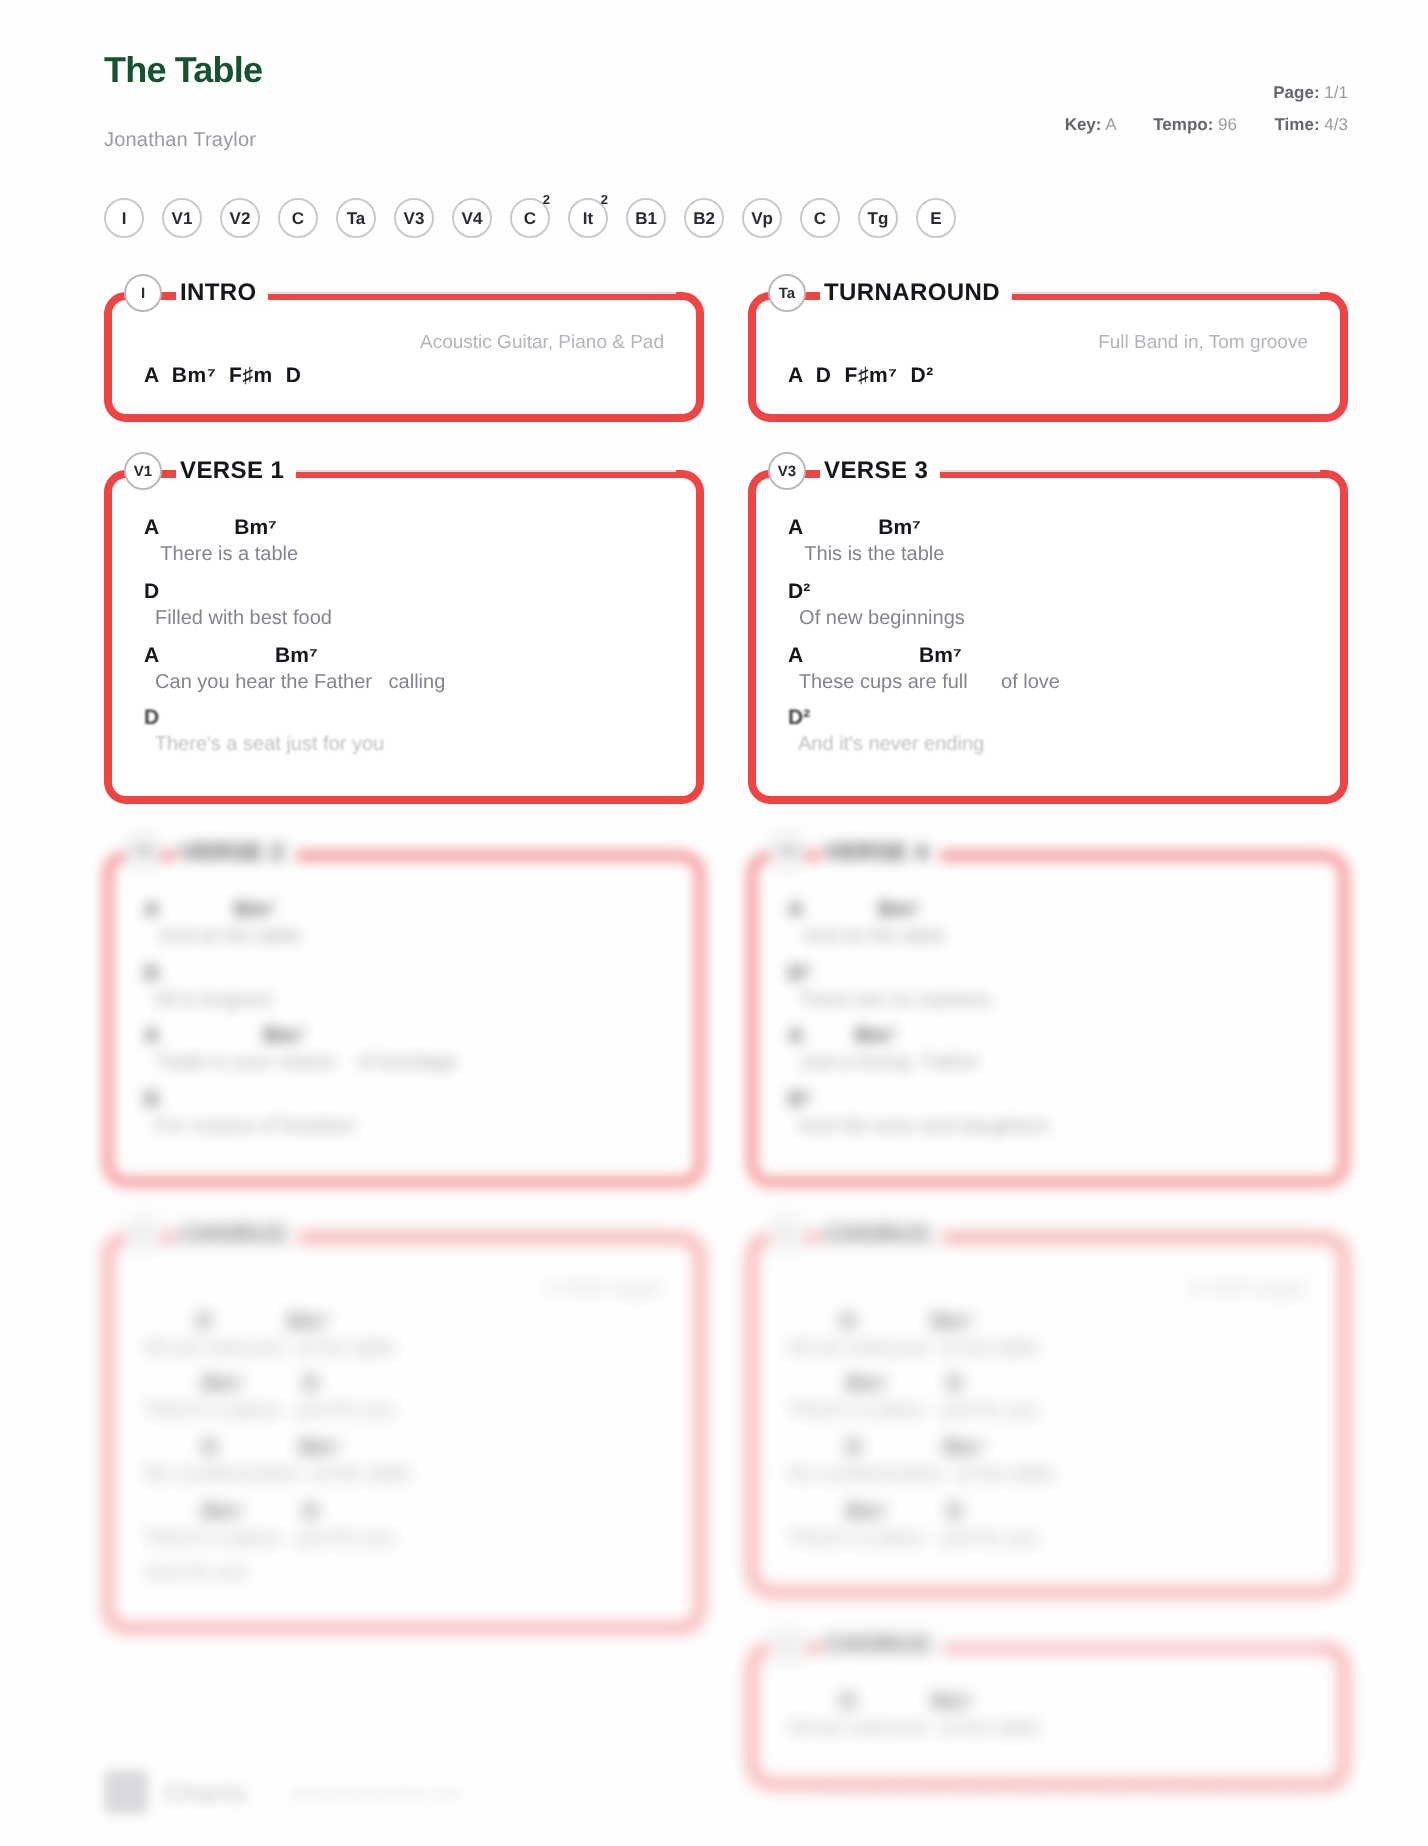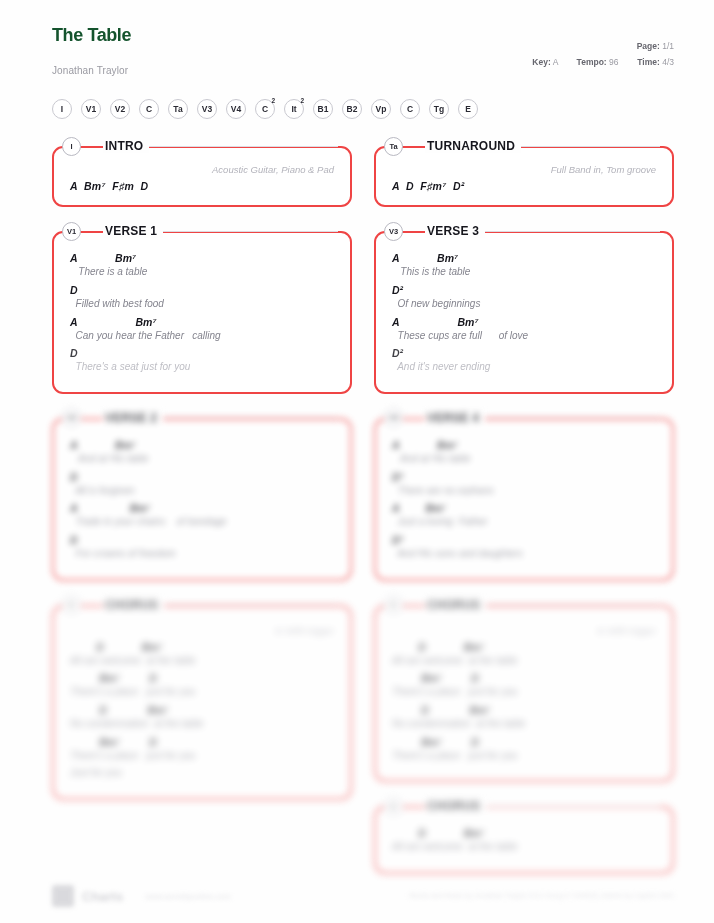--- a/index.html
+++ b/index.html
@@ -119,39 +119,38 @@
     font-size: 7.5px;
     font-weight: bold;
     color: #2a2a33;
     flex: none;
   }
   .sec-name {
     font-size: 12px;
     font-weight: bold;
     color: #16161d;
     letter-spacing: 0.2px;
-    margin-left: 22px;
+    margin-left: 7px;
     background: #fefefe;
     padding: 0 6px 0 2px;
     white-space: nowrap;
   }
   .sec-rule {
     flex: 1;
     height: 1px;
     background: #dcdce2;
     margin-right: 14px;
   }
 
   .sec-body {
-    border: 2px solid #ef4444;
+    border: 4px solid #ef4444;
     border-radius: 11px;
     background: #fff;
     padding: 18px 16px 14px 16px;
     position: relative;
-    font-style: italic;
   }
   .sec-body.pad-sm { padding: 16px 16px 12px 16px; }
 
   .sec-note {
     font-size: 9.5px;
     color: #b4b4bc;
     text-align: right;
     margin-bottom: 4px;
     white-space: nowrap;
   }

